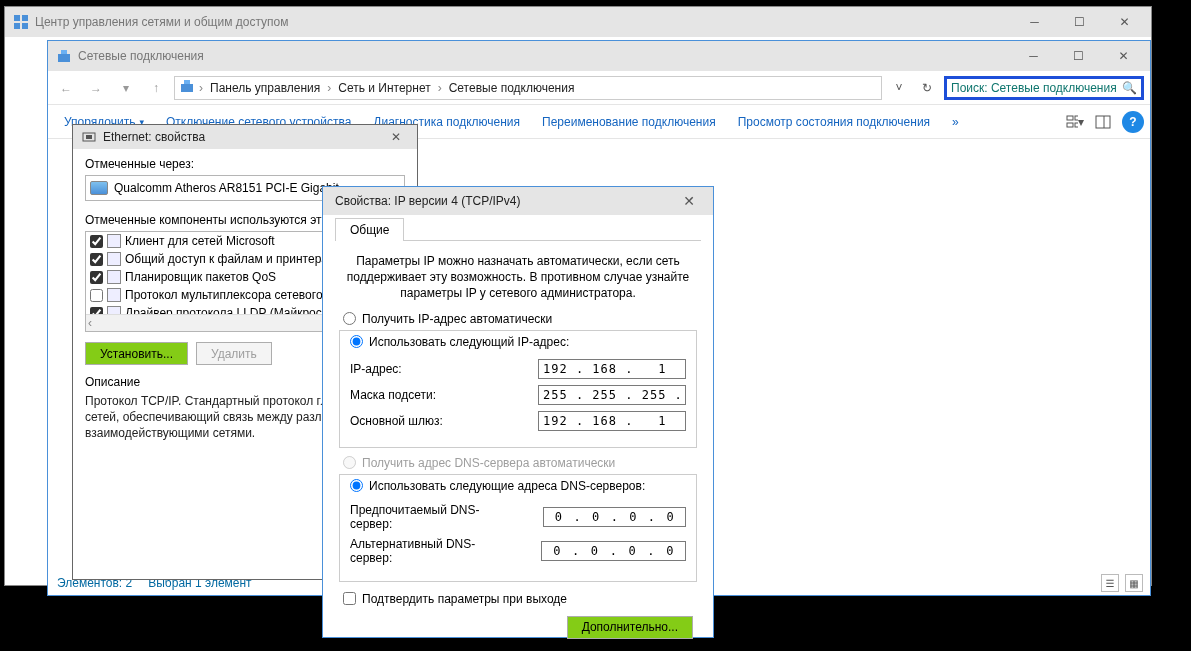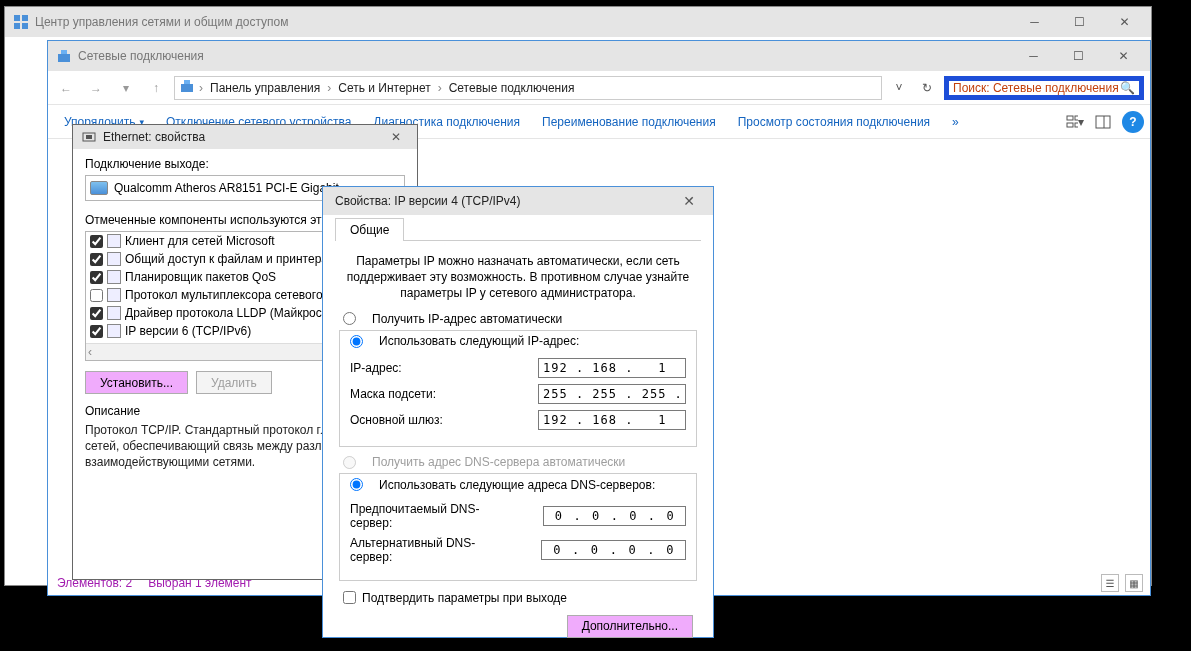--- a/index.html
+++ b/index.html
@@ -15,65 +15,65 @@
 .w1 { left: 4px; top: 6px; width: 1148px; height: 580px; border-color: #888; }
 
 
 .w2 { left: 47px; top: 40px; width: 1104px; height: 556px; }
 .addrbar { height: 34px; display: flex; align-items: center; padding: 2px 6px; gap: 6px; border-bottom: 1px solid #e5e5e5; }
 .navarrow { width: 24px; height: 24px; display: flex; align-items: center; justify-content: center; color: #999; border-radius: 2px; }
 .bcwrap { flex: 1; height: 24px; border: 1px solid #ccc; display: flex; align-items: center; padding: 0 4px; gap: 2px; }
 .crumb { padding: 0 3px; color: #222; }
 .crumbsep { color: #888; padding: 0 2px; }
 .addrbtn { width: 22px; height: 22px; display: flex; align-items: center; justify-content: center; color: #555; }
-.searchbox { width: 200px; height: 24px; border: 5px solid #1d4ed8; display: flex; align-items: center; padding: 0 4px; color: #c2410c; }
+.searchbox { width: 200px; height: 24px; border: 3px solid #1d4ed8; display: flex; align-items: center; padding: 0 4px; color: #0f766e; }
 .cmdbar { height: 34px; border-bottom: 1px solid #e5e5e5; display: flex; align-items: center; padding: 0 6px; gap: 2px; position: relative; }
 .cmd { color: #1565c0; padding: 4px 10px; display: flex; align-items: center; gap: 4px; }
 .cmd.tri::after { content: "▾"; font-size: 9px; color: #1565c0; }
 .cmdright { position: absolute; right: 6px; display: flex; align-items: center; gap: 10px; }
 .cricon { width: 18px; height: 18px; display: flex; align-items: center; justify-content: center; color: #555; }
 .helpbtn { width: 22px; height: 22px; border-radius: 50%; background: #1e88e5; color: #fff; display: flex; align-items: center; justify-content: center; font-size: 12px; font-weight: bold; }
 .w2body { position: absolute; top: 100px; left: 1px; right: 1px; bottom: 24px; background: #fff; }
 .netlabel { position: absolute; left: 354px; top: 60px; font-size: 12px; color: #222; }
 .statusbar { position: absolute; left: 1px; right: 1px; bottom: 1px; height: 22px; display: flex; align-items: center; padding: 0 8px; gap: 16px; background: #fff; }
-.sbtext { color: #a21caf; }
+.sbtext { color: #0369a1; }
 .sbright { position: absolute; right: 6px; display: flex; gap: 6px; }
 .sbicon { width: 18px; height: 18px; border: 1px solid #bbb; display: flex; align-items: center; justify-content: center; font-size: 10px; color: #555; }
 
 
 .w3 { left: 72px; top: 124px; width: 346px; height: 456px; border-color: #666; }
 .w3 .titlebar { height: 24px; color: #222; }
 .tabrow3 { display: flex; border-bottom: 1px solid #ccc; padding: 6px 6px 0; background: #fff; }
 .tab { border: 1px solid #ccc; border-bottom: none; padding: 3px 12px; background: #fff; position: relative; top: 1px; }
 .section { padding: 8px 12px; }
 .glabel { margin-bottom: 4px; }
 .adapterbox { height: 26px; border: 1px solid #b5b5b5; display: flex; align-items: center; padding: 0 4px; gap: 6px; background: #fff; }
 .niconsm { width: 18px; height: 14px; background: linear-gradient(#7ec0ee,#4a90d9); border: 1px solid #888; border-radius: 2px; }
-.complist { border: 1px solid #b5b5b5; height: 130px; overflow: hidden; position: relative; }
+.complist { border: 1px solid #b5b5b5; height: 101px; overflow: hidden; position: relative; }
 .comprow { display: flex; align-items: center; height: 18px; padding: 0 4px; gap: 4px; }
 .comprow.sel { background: #cde8ff; }
 .chk { width: 13px; height: 13px; accent-color: #333; }
 .cicon { width: 14px; height: 14px; border: 1px solid #888; background: #eef; display: inline-block; }
 .ctxt { font-size: 12px; white-space: nowrap; overflow: hidden; }
 .hscroll { position: absolute; left: 0; right: 0; bottom: 0; height: 17px; background: #f1f1f1; border-top: 1px solid #ddd; display: flex; align-items: center; justify-content: space-between; padding: 0 2px; color: #888; font-size: 11px; }
 .btnrow { display: flex; gap: 8px; margin-top: 10px; }
-.wbtn { height: 23px; padding: 0 14px; border: 1px solid #adadad; background: #f0abfc; display: flex; align-items: center; justify-content: center; font-size: 12px; }
+.wbtn { height: 23px; padding: 0 14px; border: 1px solid #adadad; background: #84cc16; display: flex; align-items: center; justify-content: center; font-size: 12px; }
 .wbtn.dis { color: #9e9e9e; background: #f4f4f4; }
 .descbox { margin-top: 10px; }
 .desctext { color: #222; line-height: 1.35; margin-top: 2px; }
 .okrow3 { position: absolute; bottom: 10px; right: 12px; display: flex; gap: 8px; }
 
 
 .w4 { left: 322px; top: 186px; width: 392px; height: 452px; border-color: #4a90d9; }
 .w4 .titlebar { height: 28px; color: #222; }
 .w4body { padding: 0 12px 12px; }
 .w4tabs { display: flex; border-bottom: 1px solid #ccc; margin-top: 2px; }
 .w4tabs .tab { padding: 4px 14px; }
 .infotext { margin: 12px 4px 10px; line-height: 1.35; text-align: center; }
-.radio { display: flex; align-items: center; gap: 16px; margin: 4px 8px; }
+.radio { display: flex; gap: 6px; margin: 4px 8px; }
 .radio input { width: 13px; height: 13px; }
 .fieldset { border: 1px solid #ccc; margin: 0 4px 8px; padding: 6px 10px 10px; position: relative; }
 .fieldset .radio { margin-left: 0; margin-top: -15px; background: #fff; display: inline-flex; padding-right: 6px; }
 .radio.disabled { color: #9e9e9e; }
 .iprow { display: flex; align-items: center; justify-content: space-between; margin: 6px 0; gap: 26px; }
 .iplabel { font-size: 12px; }
 .ipinput { width: 148px; height: 20px; border: 1px solid #7a7a7a; font-family: Consolas, monospace; font-size: 12px; text-align: center; letter-spacing: 1px; padding: 0 4px; }
 .ipoct { display: flex; width: 148px; height: 20px; border: 1px solid #7a7a7a; }
 .ipoct span { flex: 1; text-align: center; font-family: Consolas, monospace; font-size: 12px; line-height: 18px; border-right: 0; }
 .ipoct .dot { flex: 0 0 6px; line-height: 18px; }
@@ -194,21 +194,21 @@
           <rect x="1" y="3" width="12" height="8" fill="none" stroke="#555"></rect>
           <rect x="4" y="5" width="6" height="4" fill="#555"></rect>
         </svg>
     </span>
     <span class="ttext">Ethernet: свойства</span>
     <div class="winbtns">
         <div class="winbtn close" style="width:34px">✕</div>
       </div>
   </div>
   <div class="section">
-    <div class="glabel">Подключение выходе:</div>
+    <div class="glabel">Отмеченные через:</div>
     <div class="adapterbox">
       <span class="niconsm"></span>
       <span>Qualcomm Atheros AR8151 PCI-E Gigabit</span>
     </div>
     <div class="glabel" style="margin-top:12px">Отмеченные компоненты используются этим</div>
     <div class="complist">
       <div id="comp-rows">
           <div class="comprow">
             <input type="checkbox" class="chk" checked="" style="">
             <span class="cicon"></span>

